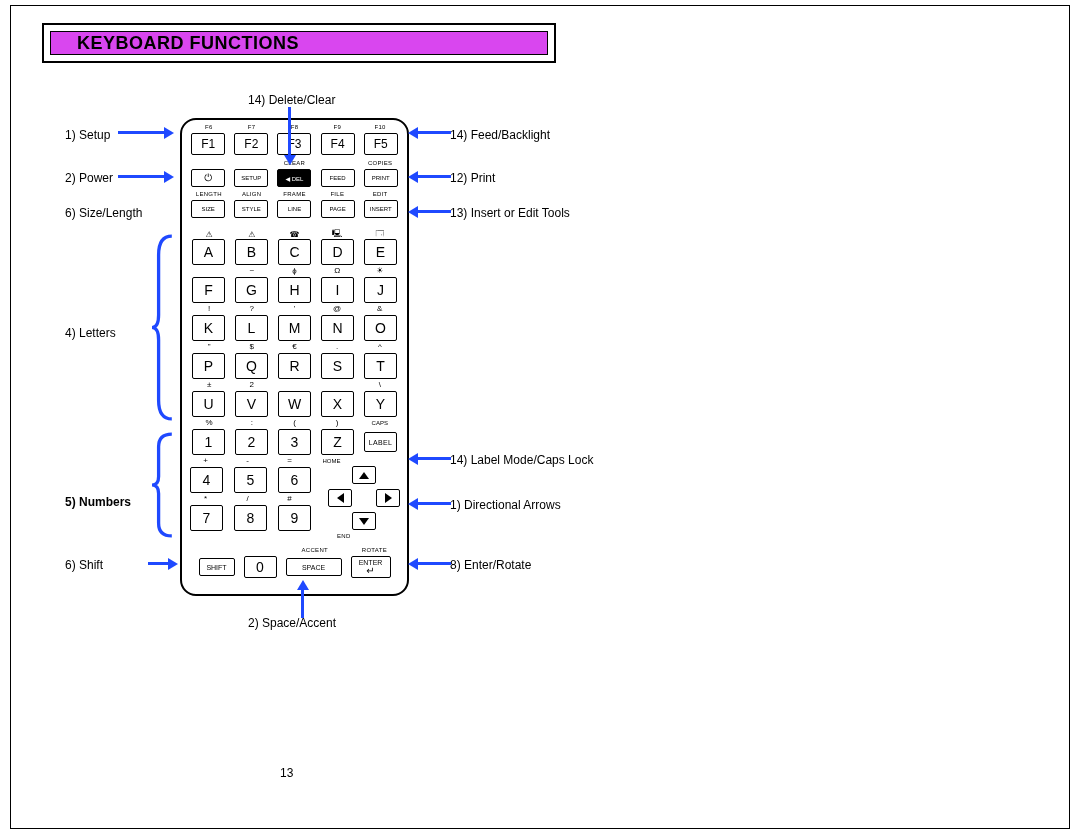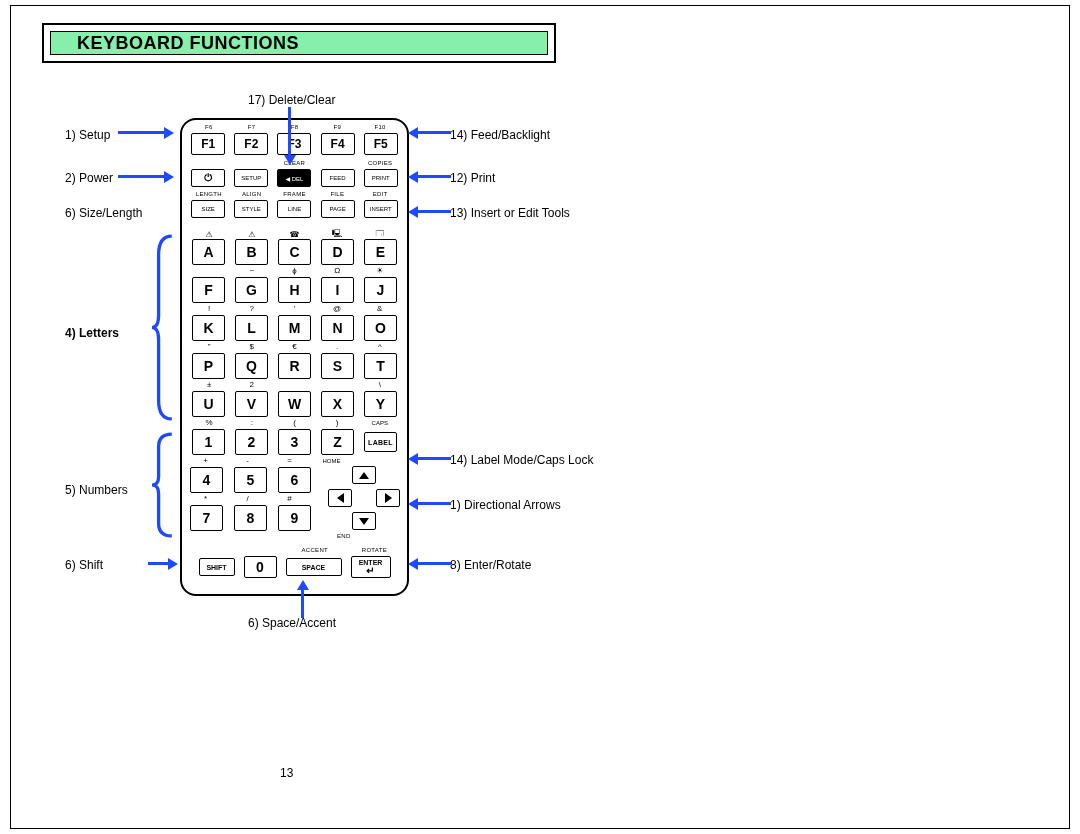--- a/index.html
+++ b/index.html
@@ -1,27 +1,27 @@
 <!DOCTYPE html>
 <html><head>
 <meta charset="utf-8">
 <style>
   html,body{margin:0;padding:0;background:#fff;}
   body{font-family:Arial,Helvetica,sans-serif;color:#000;position:relative;width:1080px;height:834px;}
   .page-frame{position:absolute;left:10px;top:5px;right:10px;bottom:5px;border:1px solid #000;}
   .heading-bar{position:absolute;left:42px;top:23px;width:510px;height:36px;border:2px solid #000;background:#fff;}
-  .heading-inner{position:absolute;left:6px;top:6px;right:6px;bottom:6px;border:1px solid #000;background:#86efac;}
+  .heading-inner{position:absolute;left:6px;top:6px;right:6px;bottom:6px;border:1px solid #000;background:#d946ef;}
   .heading-text{position:absolute;left:26px;top:0;line-height:22px;font-weight:bold;font-size:18px;letter-spacing:0.5px;}
   .pagenum{position:absolute;font-size:12px;}
   
   .kbd{position:absolute;left:180px;top:118px;width:225px;height:474px;border:2px solid #000;border-radius:16px;background:#fff;}
   .row{position:absolute;left:0;right:0;display:flex;justify-content:space-evenly;align-items:center;}
   .tiny{font-size:6px;letter-spacing:0.3px;}
   .sym{font-size:8px;}
-  .key{border:1.5px solid #000;background:#fff;display:flex;align-items:center;justify-content:center;font-weight:bold;}
+  .key{border:1.5px solid #000;background:#fff;display:flex;align-items:center;justify-content:center;font-weight:normal;}
   .fn-top{width:32px;text-align:center;}
   .fn-key{width:32px;height:20px;font-size:12px;border-radius:2px;}
   .ctl-key{width:32px;height:16px;font-size:6px;font-weight:normal;border-radius:2px;}
   .ico-key{width:32px;height:16px;border-radius:2px;}
   .letter-key{width:31px;height:24px;font-size:14px;border-radius:2px;}
   .label-key{width:31px;height:18px;font-size:7px;letter-spacing:0.3px;border-radius:2px;}
   .num-key{width:31px;height:24px;font-size:14px;border-radius:2px;}
   
   .arrow-cluster{position:absolute;left:146px;top:346px;width:70px;height:70px;}
   .arrow-btn{position:absolute;border:1.5px solid #000;background:#fff;border-radius:2px;display:flex;align-items:center;justify-content:center;}
@@ -256,27 +256,27 @@
     <span class="key enter-key">
       <span>ENTER</span>
       <span style="font-size:10px;">↵</span>
     </span>
   </div>
 </div>
 
 <span class="callout" style="left:65px;top:128px;">1) Setup</span>
 <span class="callout" style="left:65px;top:171px;">2) Power</span>
 <span class="callout" style="left:65px;top:206px;">6) Size/Length</span>
-<span class="callout" style="left:65px;top:326px;font-weight:bold;">4) Letters</span>
-<span class="callout" style="left:65px;top:483px;">5) Numbers</span>
+<span class="callout" style="left:65px;top:326px;">4) Letters</span>
+<span class="callout" style="left:65px;top:495px;font-weight:bold;">5) Numbers</span>
 <span class="callout" style="left:65px;top:558px;">6) Shift</span>
 
-<span class="callout" style="left:248px;top:616px;">6) Space/Accent</span>
-
-<span class="callout" style="left:248px;top:93px;">17) Delete/Clear</span>
+<span class="callout" style="left:248px;top:616px;">2) Space/Accent</span>
+
+<span class="callout" style="left:248px;top:93px;">14) Delete/Clear</span>
 
 <span class="callout" style="left:450px;top:128px;">14) Feed/Backlight</span>
 <span class="callout" style="left:450px;top:171px;">12) Print</span>
 <span class="callout" style="left:450px;top:206px;">13) Insert or Edit Tools</span>
 <span class="callout" style="left:450px;top:453px;">14) Label Mode/Caps Lock</span>
 <span class="callout" style="left:450px;top:498px;">1) Directional Arrows</span>
 <span class="callout" style="left:450px;top:558px;">8) Enter/Rotate</span>
 
 <div class="ptr" style="left:118px;top:131px;">
     <div class="shaft" style="left:0;top:0;width:48px;height:3px;"></div>

